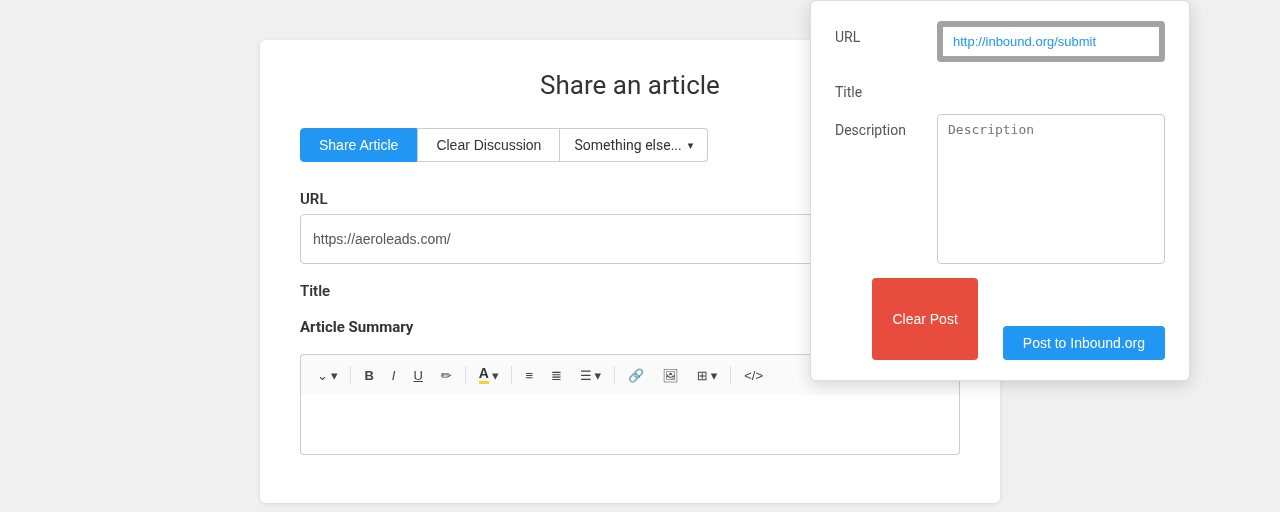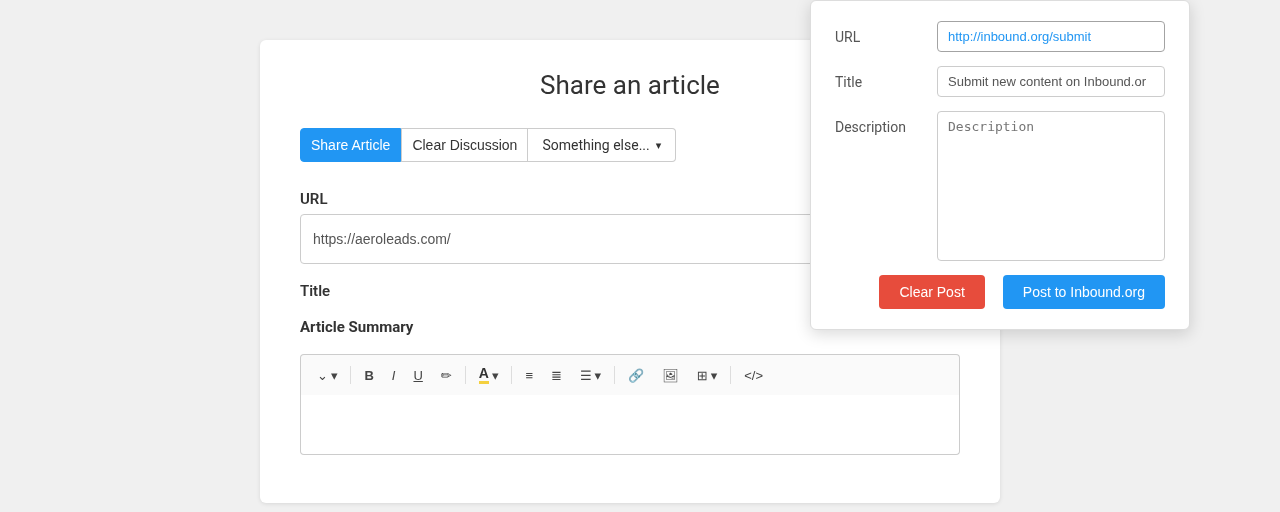--- a/index.html
+++ b/index.html
@@ -32,21 +32,21 @@
       margin-bottom: 28px;
     }
 
     .tab-bar {
       display: flex;
       gap: 0;
       margin-bottom: 28px;
     }
 
     .tab-btn {
-      padding: 8px 10px;
+      padding: 8px 18px;
       border: 1px solid #ccc;
       background: #fff;
       cursor: pointer;
       font-size: 14px;
       color: #333;
       border-radius: 0;
     }
     .tab-btn:first-child {
       border-radius: 4px 0 0 4px;
     }
@@ -165,21 +165,21 @@
     .popup-field-label {
       font-size: 14px;
       color: #555;
       width: 90px;
       flex-shrink: 0;
       padding-top: 8px;
     }
     .popup-input {
       flex: 1;
       padding: 7px 10px;
-      border: 1px solid #a3a3a3;
+      border: 6px solid #a3a3a3;
       border-radius: 4px;
       font-size: 13px;
       color: #2196f3;
       outline: none;
     }
     .popup-input.no-highlight {
       border-color: #ccc;
       color: #555;
     }
     .popup-textarea {
@@ -190,21 +190,21 @@
       font-size: 13px;
       color: #999;
       height: 150px;
       resize: none;
       outline: none;
     }
 
     .popup-actions {
       display: flex;
       justify-content: flex-end;
-      gap: 18px;
+      gap: 25px;
       margin-top: 10px;
     }
 
     .btn-clear {
       padding: 9px 20px;
       background: #e74c3c;
       color: #fff;
       border: none;
       border-radius: 4px;
       font-size: 14px;
@@ -212,20 +212,21 @@
     }
 
     .btn-post {
       padding: 9px 20px;
       background: #2196f3;
       color: #fff;
       border: none;
       border-radius: 4px;
       font-size: 14px;
       cursor: pointer;
+      margin-top: 48px;
     }
 
     
     .editor-body {
       border: 1px solid #ccc;
       border-top: none;
       border-radius: 0 0 4px 4px;
       min-height: 60px;
       background: #fff;
     }
@@ -312,21 +313,20 @@
 
 <div class="popup-panel">
 
   <div class="popup-row">
     <span class="popup-field-label">URL</span>
     <input class="popup-input" type="text" value="http://inbound.org/submit" style="">
   </div>
 
   <div class="popup-row">
     <span class="popup-field-label">Title</span>
-    <input class="popup-input no-highlight" type="text" value="Submit new content on Inbound.or" style="">
   </div>
 
   <div class="popup-row">
     <span class="popup-field-label">Description</span>
     <textarea class="popup-textarea" placeholder="Description" style=""></textarea>
   </div>
 
   <div class="popup-actions">
     <button class="btn-clear">Clear Post</button>
     <button class="btn-post">Post to Inbound.org</button>

